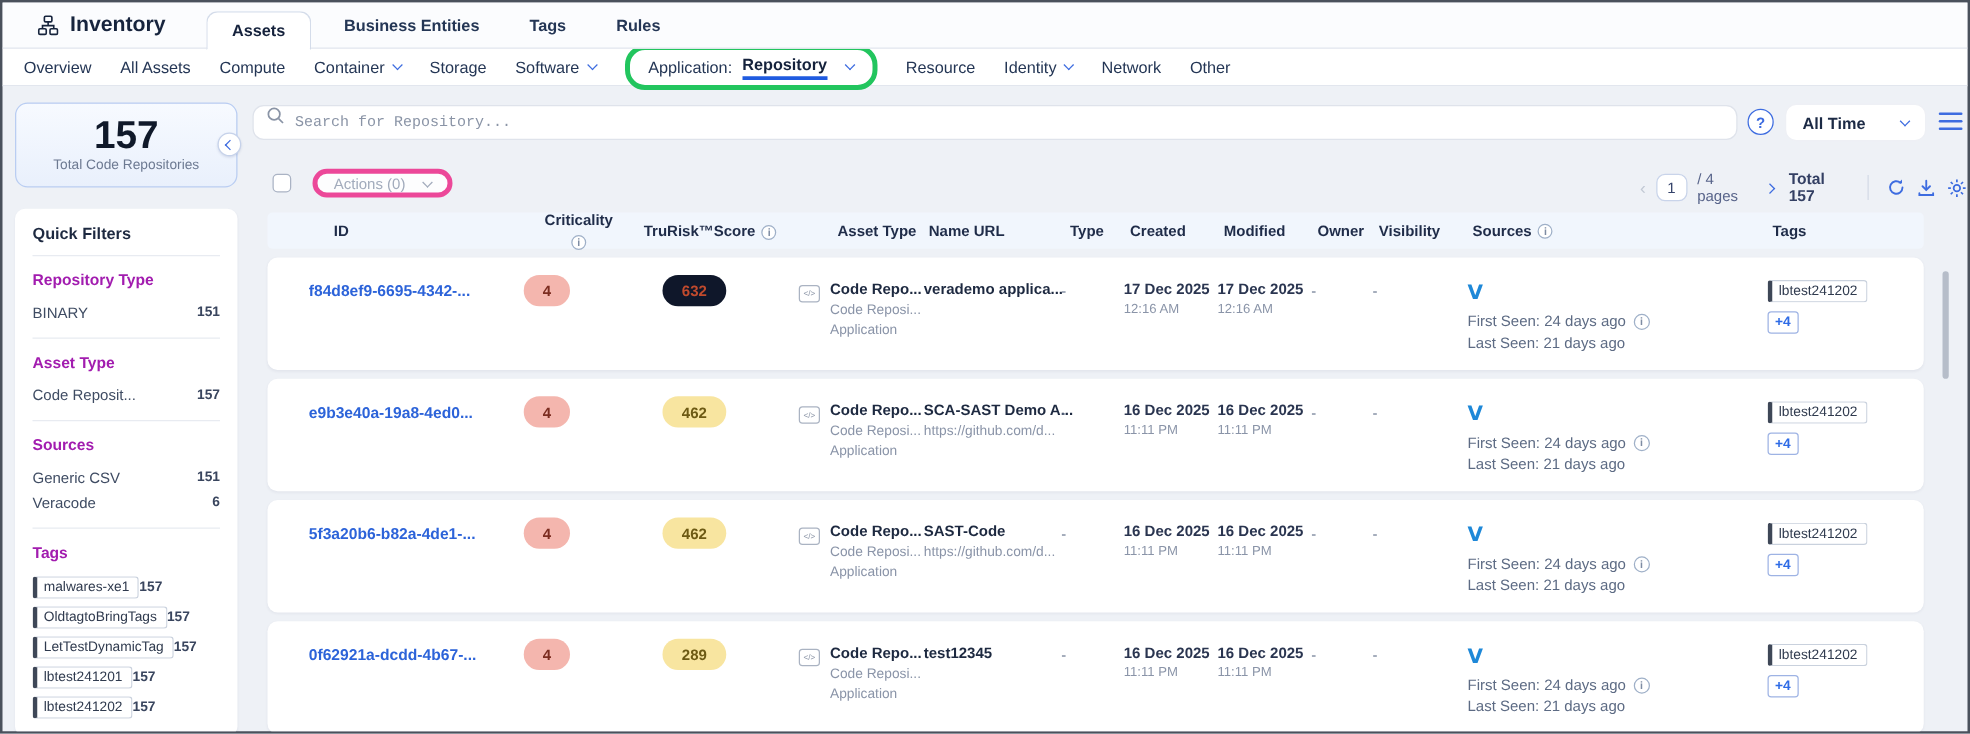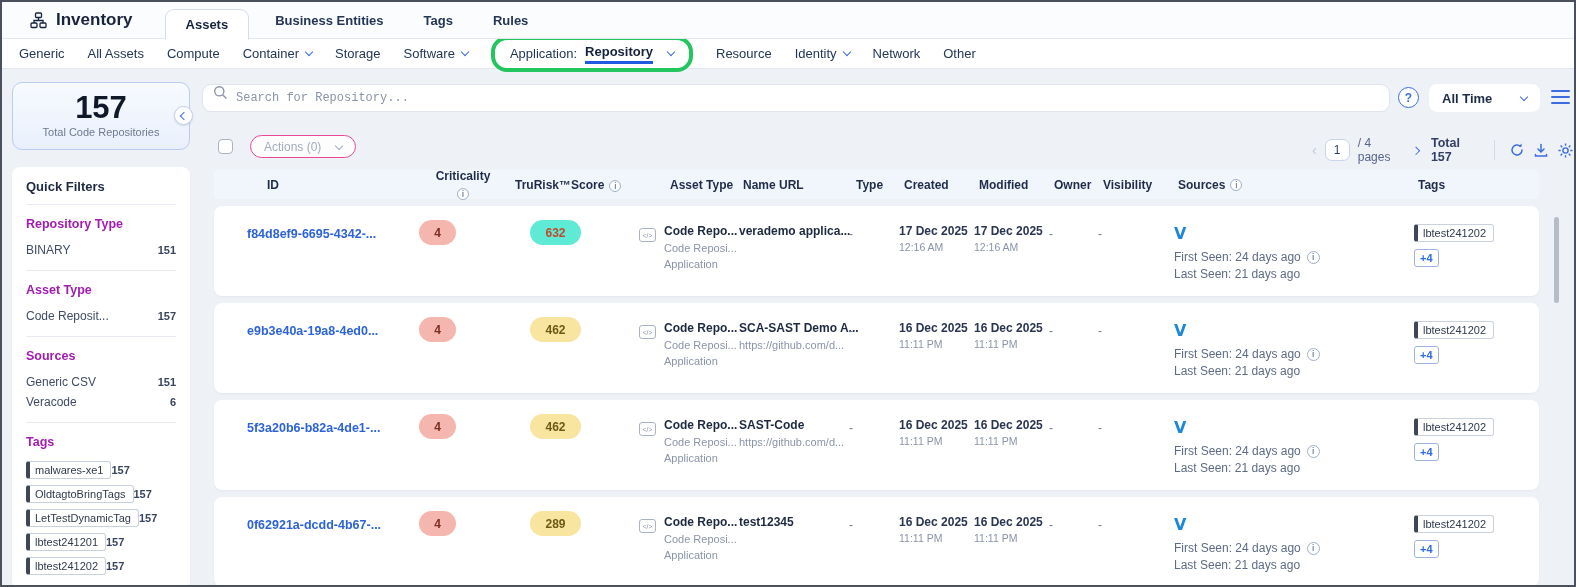--- a/index.html
+++ b/index.html
@@ -41,21 +41,21 @@
   
   .search-box { position:absolute; left:200px; top:82px; width:1188px; height:28px; background:#fff; border:1px solid #dfe3eb; border-radius:9px; display:flex; padding-left:10px; gap:8px; }
   .search-input { border:none; outline:none; flex:1; font-family:"Liberation Mono", monospace; font-size:12px; color:#3a4458; background:transparent; }
   .search-input::placeholder { color:#8a94a6; }
   .help-btn { position:absolute; left:1396px; top:85px; width:21px; height:21px; border-radius:50%; border:1.6px solid #3d6ce0; color:#3d6ce0; font-size:12px; font-weight:700; display:flex; align-items:center; justify-content:center; cursor:pointer; background:#fff; }
   .time-filter { position:absolute; left:1426px; top:81px; width:113px; height:30px; background:#fff; border-radius:9px; display:flex; align-items:center; justify-content:space-between; padding:0 13px; cursor:pointer; border:1px solid #eef0f5; }
   .time-label { font-size:13px; font-weight:700; color:#1c2a45; }
   .hamburger { position:absolute; left:1549px; top:88px; width:19px; cursor:pointer; }
   .hamburger div { height:2px; background:#3d6ce0; border-radius:2px; margin-bottom:4px; }
   .sel-checkbox { position:absolute; left:216px; top:137px; width:15px; height:15px; border:1.5px solid #aab3c4; border-radius:4px; background:#fff; cursor:pointer; }
-  .actions-btn { position:absolute; left:248px; top:133px; height:23px; border:1px solid #ec4899; border-radius:13px; background:#fdfdfe; color:#a2abbc; font-size:12px; display:flex; align-items:center; padding:0 13px; gap:8px; cursor:default; }
+  .actions-btn { position:absolute; left:248px; top:133px; height:23px; border:4px solid #ec4899; border-radius:13px; background:#fdfdfe; color:#a2abbc; font-size:12px; display:flex; align-items:center; padding:0 13px; gap:8px; cursor:default; }
   .actions-btn .chev { border-color:#a2abbc; margin-top:-2px; }
   .pag { position:absolute; top:134px; left:1310px; display:flex; align-items:center; gap:8px; font-size:12px; color:#58648a; }
   .pag-prev { color:#c1c8d4; font-size:14px; cursor:default; }
   .page-box { width:27px; height:22px; border:1px solid #c9d4ea; border-radius:7px; background:#fff; display:flex; align-items:center; justify-content:center; font-size:12px; color:#35436b; cursor:text; }
   .pag-next { margin-left:2px; margin-top:1px; }
   .pag-total { font-size:12.5px; font-weight:600; color:#333f63; margin-left:4px; }
   .pag-sep { width:1px; height:20px; background:#d4dae6; margin:0 6px; }
   .icon-btn { cursor:pointer; display:flex; align-items:center; }
   
   .table { position:absolute; left:212px; top:168px; width:1325px; }
@@ -68,21 +68,21 @@
   .thead .col-at{padding-left:6px;} .thead .col-nm{padding-left:4px;} .thead .col-ty{padding-left:7px;}
   .thead .col-cr{padding-left:5px;} .thead .col-mo{padding-left:5px;} .thead .col-ow{padding-left:5px;}
   .thead .col-vi{padding-left:5px;} .thead .col-so{padding-left:4px;} .thead .col-tg{padding-left:4px;}
   .hcell { display:flex; align-items:center; gap:5px; }
   .info-i { display:inline-flex; width:12px; height:12px; border-radius:50%; border:1px solid #9fb0c8; color:#7e8ca3; font-size:8.5px; font-weight:700; align-items:center; justify-content:center; font-style:normal; background:#fff; }
   .row > div { padding-top:18px; }
   .cell-id { padding-left:33px; }
   .id-link { color:#2c63d9; font-size:12.5px; font-weight:600; cursor:pointer; }
   .crit-badge { margin-left:5px; width:37px; height:25px; border-radius:13px; background:#f4b6ae; color:#7c2d21; font-size:12px; font-weight:700; display:flex; align-items:center; justify-content:center; }
   .tru-pill { margin-left:26px; width:51px; height:25px; border-radius:13px; font-size:12px; font-weight:700; display:flex; align-items:center; justify-content:center; }
-  .tru-pill[data-level="high"]   { background:#5eead4; color:#c04a2d; }
+  .tru-pill[data-level="high"]   { background:#0f172a; color:#c04a2d; }
   .tru-pill[data-level="medium"] { background:#f8e5a0; color:#6d5a14; }
   .code-ic { margin-left:5px; margin-top:4px; width:17px; height:14px; border:1px solid #aab3c2; border-radius:3px; color:#8a94a6; font-size:6.5px; display:flex; align-items:center; justify-content:center; letter-spacing:0; }
   .l1 { font-size:12px; font-weight:600; color:#1d2940; white-space:nowrap; }
   .l2 { font-size:11px; color:#8a94a8; margin-top:4px; white-space:nowrap; }
   .dt1 { font-size:12px; font-weight:600; color:#2a3550; white-space:nowrap; }
   .dt2 { font-size:10.5px; color:#8a94a8; margin-top:3px; }
   .dash { font-size:12px; color:#6b7890; }
   .v-logo { font-size:16px; font-weight:800; color:#1e88d8; font-family:"DejaVu Sans", sans-serif; }
   .seen { font-size:12px; color:#5d6b84; margin-top:7px; display:flex; align-items:center; gap:6px; }
   .seen .info-i { width:13px; height:13px; }
@@ -110,21 +110,21 @@
     </div>
     <div class="tabs">
       <div class="tab active">Assets</div>
       <div class="tab">Business Entities</div>
       <div class="tab">Tags</div>
       <div class="tab">Rules</div>
     </div>
   </div>
 
   <div class="subnav">
-    <span class="subnav-item">Generic</span>
+    <span class="subnav-item">Overview</span>
     <span class="subnav-item">All Assets</span>
     <span class="subnav-item">Compute</span>
     <span class="subnav-item">
         <span>Container</span>
         <i class="chev"></i>
       </span>
     <span class="subnav-item">Storage</span>
     <span class="subnav-item">
         <span>Software</span>
         <i class="chev"></i>

